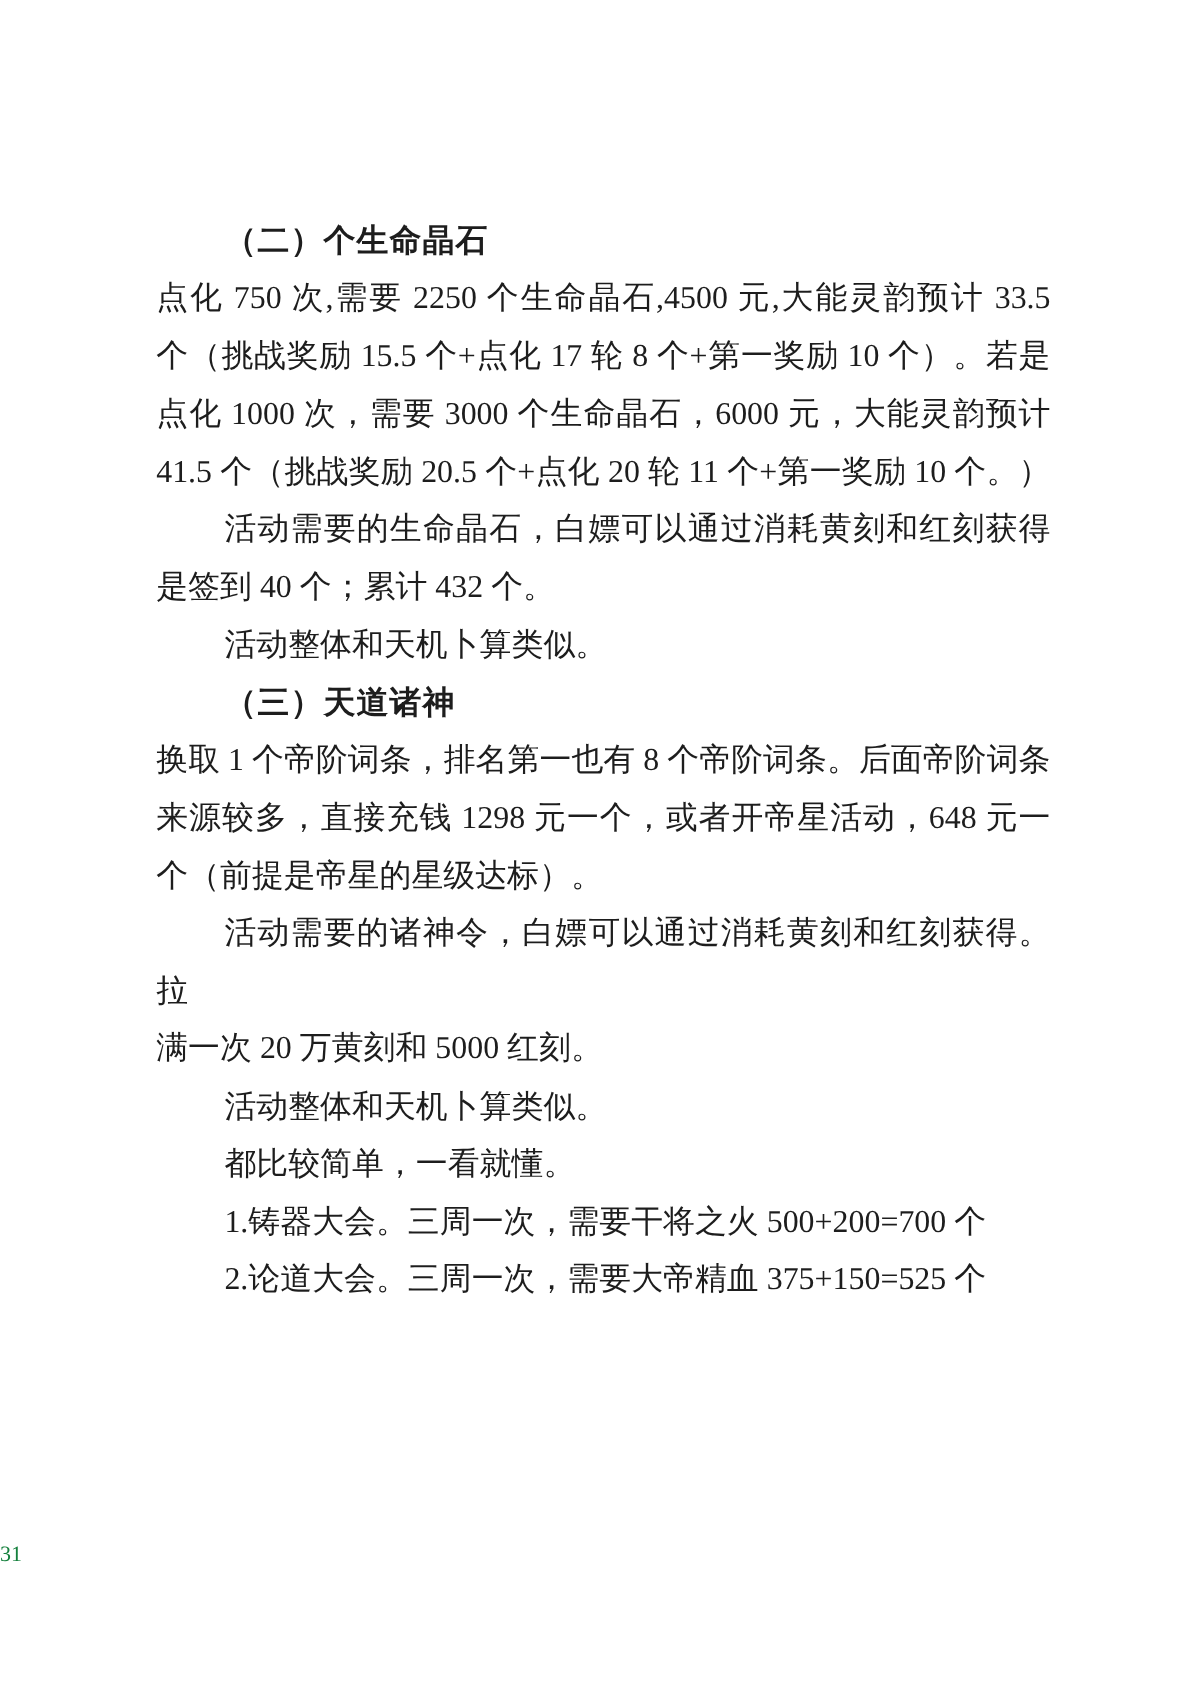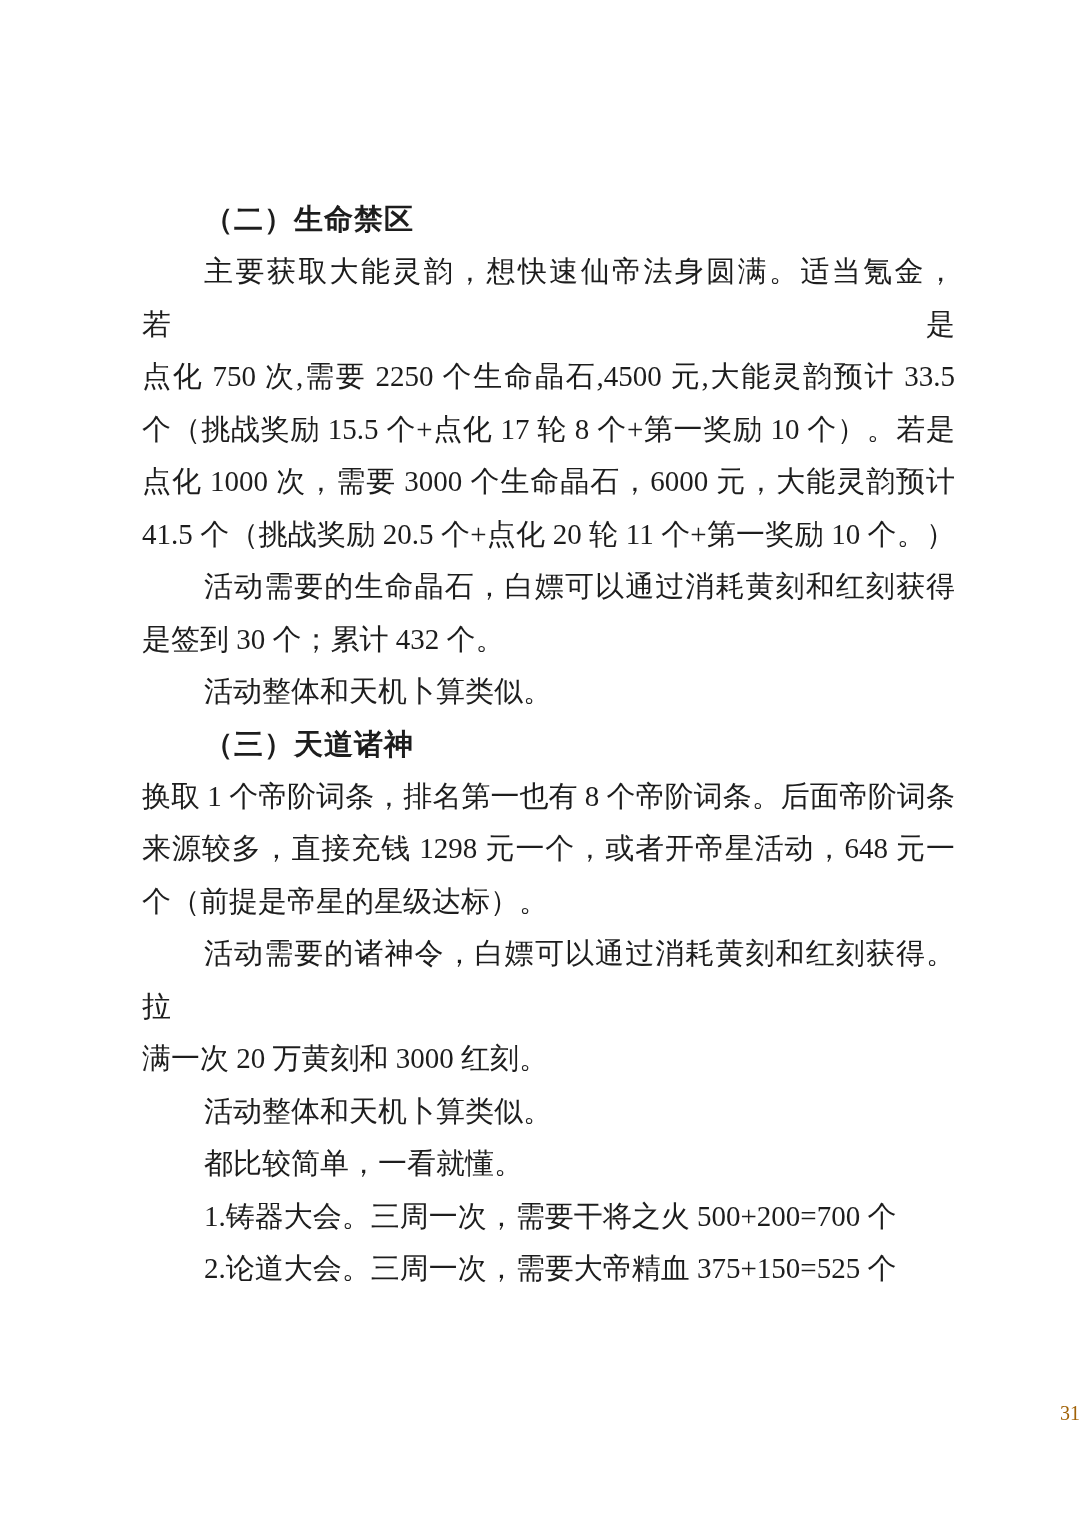--- a/index.html
+++ b/index.html
@@ -39,44 +39,43 @@
   .heading {
     font-weight: bold;
     text-indent: 62px;
     letter-spacing: 1px;
   }
   .pagenum {
     position: absolute;
     left: 0;
     right: 0;
     top: 1402px;
-    text-align: right;
+    text-align: left;
     font-size: 20px;
-    color: #a16207;
+    color: #15803d;
   }
 </style>
 </head>
 <body>
 
 <div class="page">
   <div class="content">
-    <div class="line heading">（二）生命禁区</div>
-    <div class="line full indent">主要获取大能灵韵，想快速仙帝法身圆满。适当氪金，若是</div>
+    <div class="line heading">（二）个生命晶石</div>
     <div class="line full">点化 750 次,需要 2250 个生命晶石,4500 元,大能灵韵预计 33.5</div>
     <div class="line full">个（挑战奖励 15.5 个+点化 17 轮 8 个+第一奖励 10 个）。若是</div>
     <div class="line full">点化 1000 次，需要 3000 个生命晶石，6000 元，大能灵韵预计</div>
     <div class="line full">41.5 个（挑战奖励 20.5 个+点化 20 轮 11 个+第一奖励 10 个。）</div>
     <div class="line full indent">活动需要的生命晶石，白嫖可以通过消耗黄刻和红刻获得</div>
-    <div class="line">是签到 30 个；累计 432 个。</div>
+    <div class="line">是签到 40 个；累计 432 个。</div>
     <div class="line indent">活动整体和天机卜算类似。</div>
     <div class="line heading">（三）天道诸神</div>
     <div class="line full">换取 1 个帝阶词条，排名第一也有 8 个帝阶词条。后面帝阶词条</div>
     <div class="line full">来源较多，直接充钱 1298 元一个，或者开帝星活动，648 元一</div>
     <div class="line">个（前提是帝星的星级达标）。</div>
     <div class="line full indent">活动需要的诸神令，白嫖可以通过消耗黄刻和红刻获得。拉</div>
-    <div class="line">满一次 20 万黄刻和 3000 红刻。</div>
+    <div class="line">满一次 20 万黄刻和 5000 红刻。</div>
     <div class="line indent">活动整体和天机卜算类似。</div>
     <div class="line indent">都比较简单，一看就懂。</div>
     <div class="line indent">1.铸器大会。三周一次，需要干将之火 500+200=700 个</div>
     <div class="line indent">2.论道大会。三周一次，需要大帝精血 375+150=525 个</div>
   </div>
   <div class="pagenum">31</div>
 </div>
 
 </body></html>

